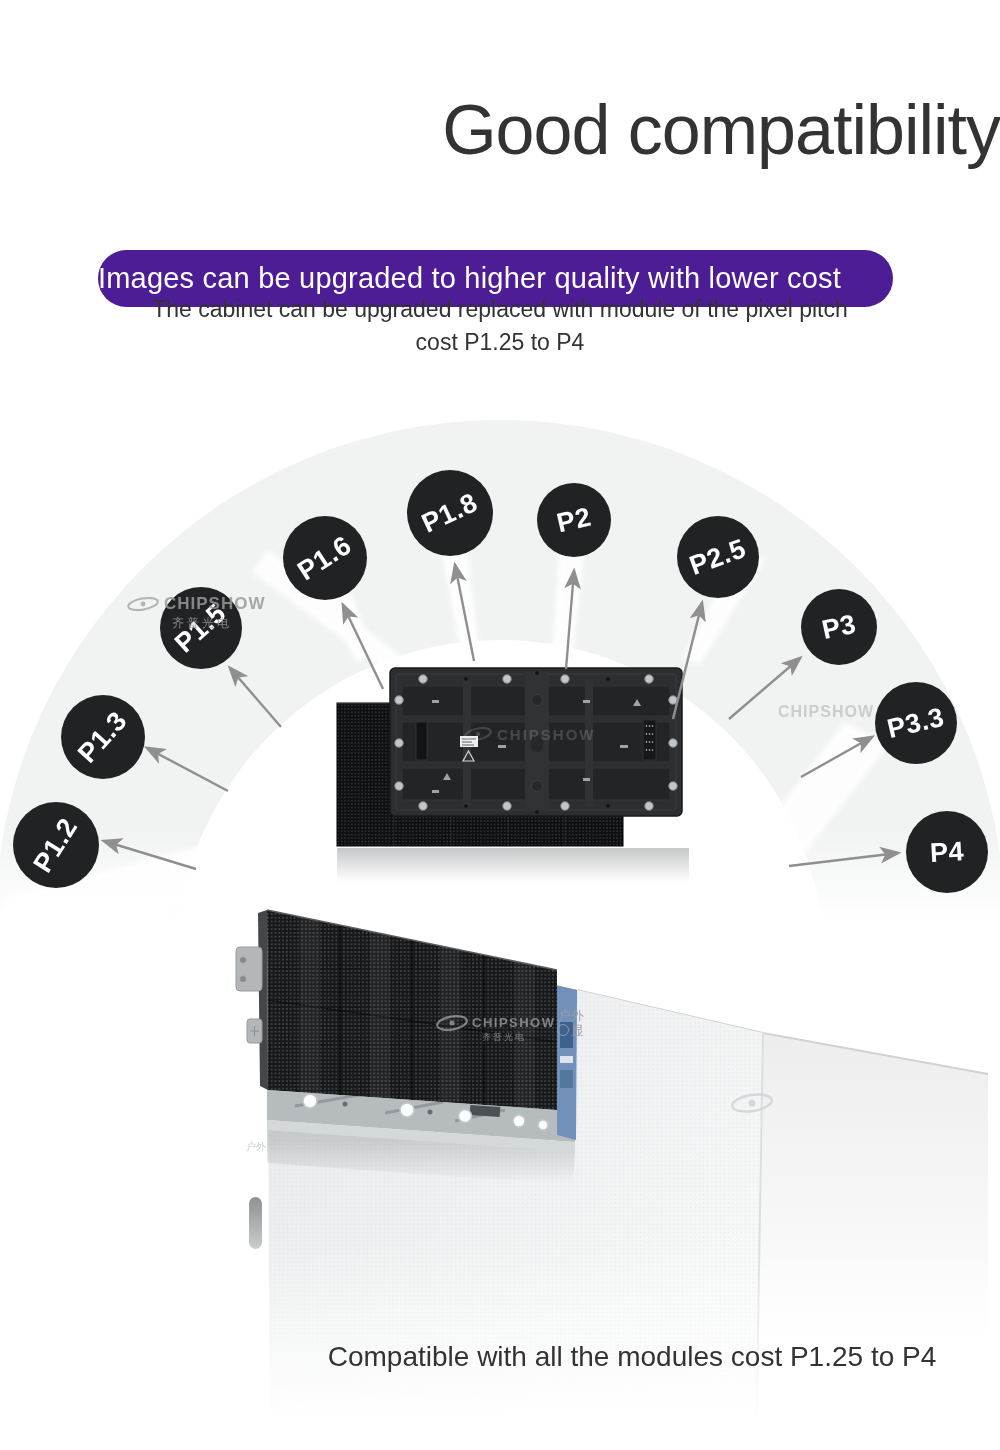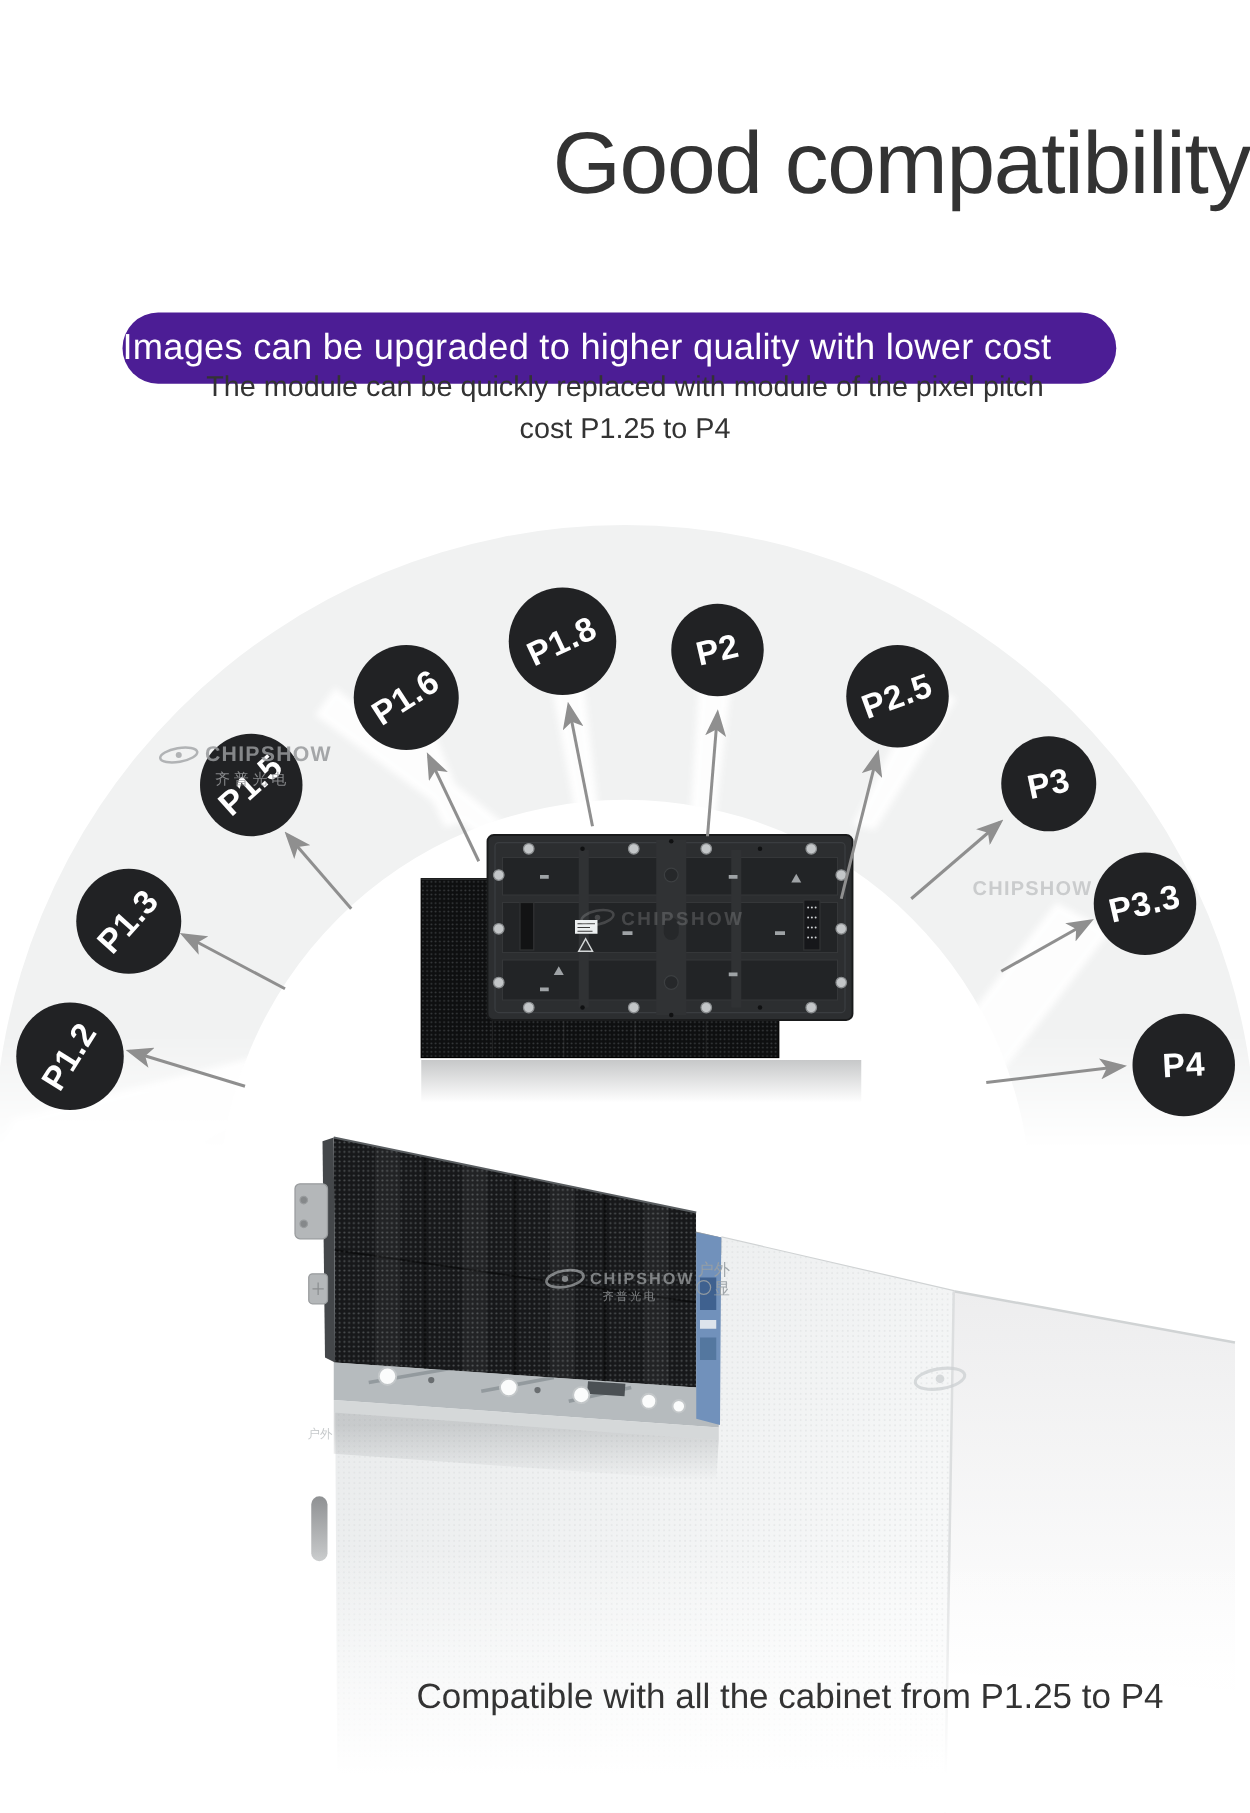--- a/index.html
+++ b/index.html
@@ -35,21 +35,21 @@
 
 <div class="page">
 
   <div class="title">Good compatibility</div>
 
   <div class="banner">
     <span>Images can be upgraded to higher quality with lower cost</span>
   </div>
 
   <div class="subtitle">
-    <div>The module can be quickly replaced with module of the pixel pitch</div>
+    <div>The cabinet can be upgraded replaced with module of the pixel pitch</div>
     <div>cost P1.25 to P4</div>
   </div>
 
   <svg class="fan-bg" width="1000" height="535" viewBox="0 400 1000 535">
     <defs>
       <linearGradient id="fanFade" x1="0" y1="400" x2="0" y2="935" gradientUnits="userSpaceOnUse">
         <stop offset="0.80" stop-color="#ffffff"></stop>
         <stop offset="0.97" stop-color="#000000"></stop>
       </linearGradient>
       <mask id="fanMask">
@@ -346,15 +346,15 @@
         <circle cx="17" cy="8" r="2.4" fill="rgba(150,153,155,0.7)"></circle>
       </svg>
       <span class="wm-brand">CHIPSHOW</span>
     </div>
     <span class="wm-cn">齐普光电</span>
   </div>
   <div class="wm wm-p33">
     <span class="wm-brand">CHIPSHOW</span>
   </div>
 
-  <div class="caption">Compatible with all the cabinet from P1.25 to P4</div>
+  <div class="caption">Compatible with all the modules cost P1.25 to P4</div>
 
 </div>
 
 </body></html>

